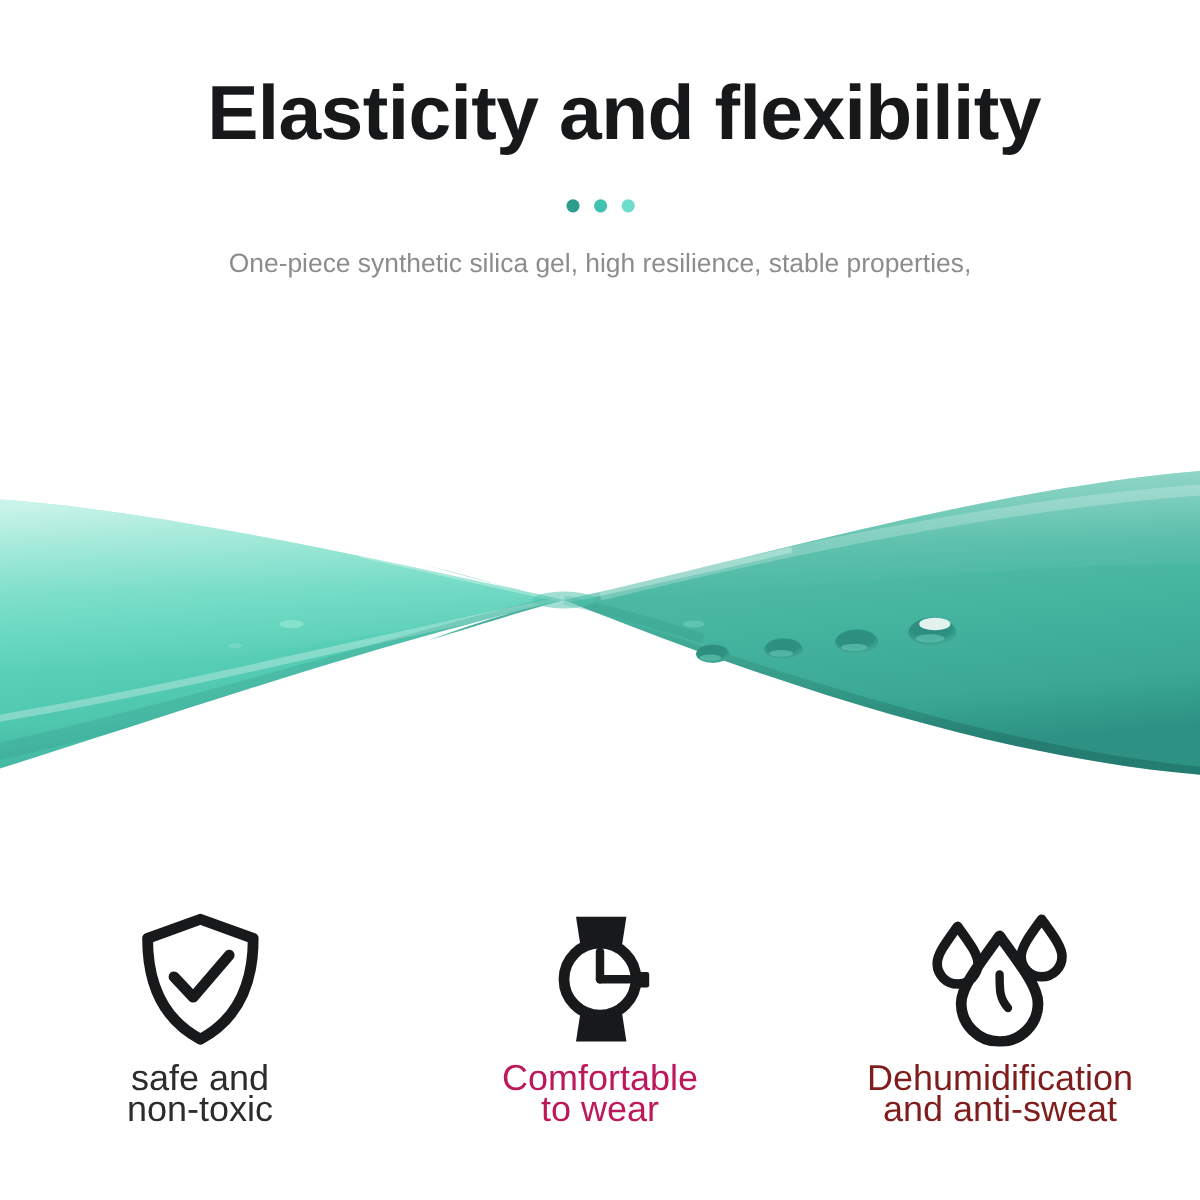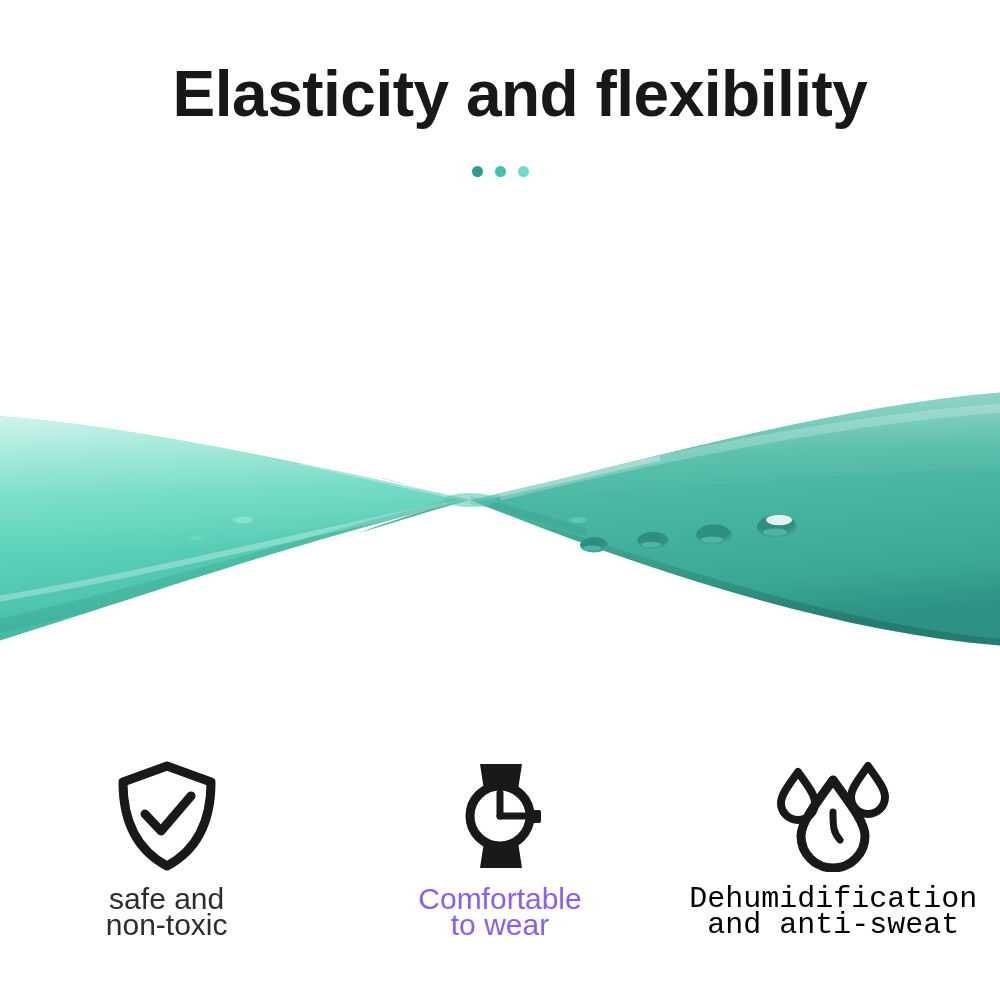--- a/index.html
+++ b/index.html
@@ -123,20 +123,21 @@
 
     <div class="title" style="color: rgb(23, 24, 26); padding-left: 20px;">Elasticity and flexibility</div>
 
     <div class="dots">
       <span class="dot" style="background: rgb(43, 156, 142);"></span>
       <span class="dot" style="background: rgb(63, 194, 176);"></span>
       <span class="dot" style="background: rgb(110, 220, 203);"></span>
     </div>
 
     <div class="subtitle" style="color: rgb(138, 140, 142);">
+      <div>One-piece synthetic silica gel, high resilience, stable properties,</div>
     </div>
   </div>
 
   <div class="photo">
     <svg width="1000" height="300" viewBox="0 380 1000 300" xmlns="http://www.w3.org/2000/svg">
       <defs>
 
         <linearGradient id="gLeft" x1="0" y1="0" x2="0.25" y2="1">
           <stop offset="0%" stop-color="#93e8d3"></stop>
           <stop offset="18%" stop-color="#74dec6"></stop>
@@ -275,39 +276,39 @@
 
           <rect x="84" y="50" width="9" height="13" rx="2" fill="#18191b"></rect>
 
           <circle cx="52" cy="56" r="30" fill="none" stroke="#18191b" stroke-width="9"></circle>
 
           <path d="M52 56 L52 33" stroke="#18191b" stroke-width="7" stroke-linecap="round"></path>
 
           <path d="M52 56 L76 56" stroke="#18191b" stroke-width="7" stroke-linecap="round"></path>
         </svg>
       </div>
-      <div class="feature-label" style="color: #8b5cf6;">
+      <div class="feature-label" style="color: #be185d;">
         <div>Comfortable</div>
         <div>to wear</div>
       </div>
     </div>
 
     <div class="feature">
       <div class="feature-icon">
         <svg width="118" height="112" viewBox="0 0 118 112">
 
           <path d="M24 12 C34 26, 41 35, 41 43 A17 17 0 0 1 7 43 C7 35, 14 26, 24 12 Z" fill="none" stroke="#18191b" stroke-width="8" stroke-linejoin="round"></path>
 
           <path d="M94 6 C104 20, 111 29, 111 37 A17 17 0 0 1 77 37 C77 29, 84 20, 94 6 Z" fill="none" stroke="#18191b" stroke-width="8" stroke-linejoin="round"></path>
 
           <path d="M59 20 C78 46, 91 63, 91 76 A32 32 0 0 1 27 76 C27 63, 40 46, 59 20 Z" fill="none" stroke="#18191b" stroke-width="9" stroke-linejoin="round"></path>
 
           <path d="M59 52 C59 66, 59 72, 66 80" fill="none" stroke="#18191b" stroke-width="7" stroke-linecap="round"></path>
         </svg>
       </div>
-      <div class="feature-label" style="color: #000000; font-family: Liberation Mono, monospace;">
+      <div class="feature-label" style="color: #7f1d1d;">
         <div>Dehumidification</div>
         <div>and anti-sweat</div>
       </div>
     </div>
 
   </div>
 </div>
 
 </body></html>

